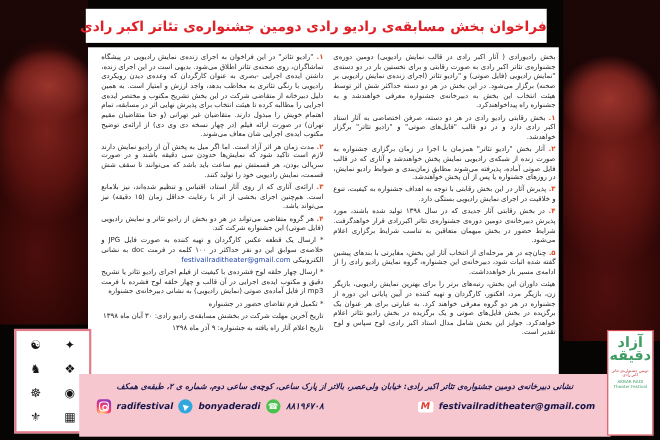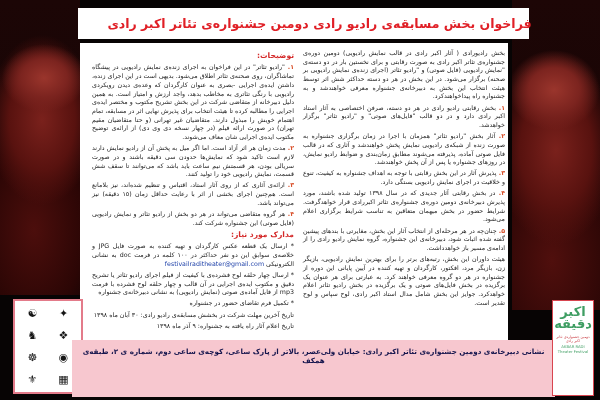--- a/index.html
+++ b/index.html
@@ -15,39 +15,39 @@
       radial-gradient(70px 120px at 34px 230px, #4c0e0c 0%, #2c0605 70%, rgba(20,4,3,0) 100%),
       linear-gradient(#1c0606,#140404);}
   .portrait-right{left:512px;width:88px;height:310px;
     background:
       radial-gradient(46px 40px at 42px 90px, #9a352c 0%, #7c241f 55%, rgba(60,12,10,0) 100%),
       radial-gradient(60px 95px at 44px 150px, #7a211c 0%, #58120f 60%, rgba(40,8,6,0) 100%),
       radial-gradient(78px 130px at 40px 260px, #500f0d 0%, #2e0706 70%, rgba(20,4,3,0) 100%),
       linear-gradient(#1d0606,#130303);}
 
   .title-band{position:absolute;left:78px;top:8px;width:419px;height:31px;background:#ffffff;
-    display:flex;align-items:center;justify-content:center;padding-left:32px;}
+    display:flex;align-items:center;justify-content:flex-end;}
   .title-band h1{margin:0;font-size:12.5px;font-weight:bold;color:#e01f26;direction:rtl;white-space:nowrap;}
 
   .content{position:absolute;left:80px;top:43px;width:428px;height:297px;background:#ffffff;
     box-sizing:border-box;padding:6px 3px 4px 12px;display:flex;direction:rtl;gap:9px;}
   .col{width:50%;direction:rtl;text-align:justify;font-size:6.3px;line-height:1.38;color:#1d1d1d;}
   .col p{margin:0 0 2.5px 0;}
   .col h2{margin:2px 0 2px 0;font-size:7.6px;color:#d42a2a;font-weight:bold;}
   .num{color:#d9512b;font-weight:bold;}
   .email-link{color:#2244aa;direction:ltr;unicode-bidi:embed;}
 
   
   .logos-box{position:absolute;left:13px;top:299px;width:70px;height:95px;background:#fff;
     border:2px solid #e37b8a;box-sizing:border-box;display:grid;grid-template-columns:1fr 1fr;
     align-items:center;justify-items:center;padding:2px;}
   .logos-box span{font-size:11px;color:#161616;line-height:1;}
 
   
-  .pink-footer{position:absolute;left:72px;top:340px;width:483px;height:57px;background:#f7c7cf;box-sizing:border-box;}
+  .pink-footer{position:absolute;left:72px;top:340px;width:483px;height:57px;background:#f7c7cf;box-sizing:border-box;font-style:italic;}
   .address{direction:rtl;text-align:center;font-size:7.2px;font-weight:bold;color:#16164e;margin:7px 10px 0 10px;}
   .contacts{display:flex;align-items:center;gap:5px;margin:7px 14px 0 16px;}
   .contact-label{font-size:8px;font-weight:bold;color:#15154a;}
   .fa-digits{direction:rtl;unicode-bidi:embed;}
   .ico{width:13px;height:13px;border-radius:50%;display:inline-flex;align-items:center;justify-content:center;flex:0 0 auto;}
   .ig{border-radius:3.5px;background:radial-gradient(circle at 30% 110%,#ffd876 5%,#f7376b 50%,#9b36b7 85%);position:relative;}
   .ig::before{content:"";position:absolute;inset:2.4px;border:1.2px solid #fff;border-radius:3px;}
   .ig::after{content:"";position:absolute;left:4.6px;top:4.6px;width:3.6px;height:3.6px;border:1px solid #fff;border-radius:50%;}
   .tg{background:#31a8dd;}
   .tg::before{content:"";border-style:solid;border-width:3px 0 3px 5.5px;border-color:transparent transparent transparent #ffffff;transform:rotate(-18deg);margin-left:1px;}
@@ -80,26 +80,24 @@
       <p>بخش رادیورادی ( آثار اکبر رادی در قالب نمایش رادیویی) دومین دوره‌ی جشنواره‌ی تئاتر اکبر رادی به صورت رقابتی و برای نخستین بار در دو دسته‌ی "نمایش رادیویی (فایل صوتی) و "رادیو تئاتر (اجرای زنده‌ی نمایش رادیویی بر صحنه) برگزار می‌شود. در این بخش در هر دو دسته حداکثر شش اثر توسط هیئت انتخاب این بخش به دبیرخانه‌ی جشنواره معرفی خواهندشد و به جشنواره راه پیداخواهندکرد.</p>
       <p><span class="num">۱.</span> <span>بخش رقابتی رادیو رادی در هر دو دسته، صرفن اختصاصی به آثار استاد اکبر رادی دارد و در دو قالب "فایل‌های صوتی" و "رادیو تئاتر" برگزار خواهدشد.</span></p>
       <p><span class="num">۲.</span> <span>آثار بخش "رادیو تئاتر" همزمان با اجرا در زمان برگزاری جشنواره به صورت زنده از شبکه‌ی رادیویی نمایش پخش خواهندشد و آثاری که در قالب فایل صوتی آماده، پذیرفته می‌شوند مطابق زمان‌بندی و ضوابط رادیو نمایش، در روزهای جشنواره یا پس از آن پخش خواهندشد.</span></p>
       <p><span class="num">۳.</span> <span>پذیرش آثار در این بخش رقابتی با توجه به اهداف جشنواره به کیفیت، تنوع و خلاقیت در اجرای نمایش رادیویی بستگی دارد.</span></p>
       <p><span class="num">۴.</span> <span>در بخش رقابتی آثار جدیدی که در سال ۱۳۹۸ تولید شده باشند، مورد پذیرش دبیرخانه‌ی دومین دوره‌ی جشنواره‌ی تئاتر اکبررادی قرار خواهدگرفت. شرایط حضور در بخش میهمان متعاقبن به تناسب شرایط برگزاری اعلام می‌شود.</span></p>
       <p><span class="num">۵.</span> <span>چنان‌چه در هر مرحله‌ای از انتخاب آثار این بخش، مغایرتی با بندهای پیشین گفته شده اثبات شود، دبیرخانه‌ی این جشنواره، گروه نمایش رادیو رادی را از ادامه‌ی مسیر باز خواهدداشت.</span></p>
       <p>هیئت داوران این بخش، رتبه‌های برتر را برای بهترین نمایش رادیویی، بازیگر زن، بازیگر مرد، افکتور، کارگردان و تهیه کننده در آیین پایانی این دوره از جشنواره در هر دو گروه معرفی خواهند کرد. به عبارتی برای هر عنوان یک برگزیده در بخش فایل‌های صوتی و یک برگزیده در بخش رادیو تئاتر اعلام خواهدکرد. جوایز این بخش شامل مدال استاد اکبر رادی، لوح سپاس و لوح تقدیر است.</p>
     </div>
 
     <div class="col">
-      <h2>توضیحات:</h2>
       <p><span class="num">۱.</span> <span>"رادیو تئاتر" در این فراخوان به اجرای زنده‌ی نمایش رادیویی در پیشگاه تماشاگران، روی صحنه‌ی تئاتر اطلاق می‌شود. بدیهی است در این اجرای زنده، داشتن ایده‌ی اجرایی -بصری به عنوان کارگردان که وعده‌ی دیدن رویکردی رادیویی با رنگی تئاتری به مخاطب بدهد، واجد ارزش و امتیاز است. به همین دلیل دبیرخانه از متقاضی شرکت در این بخش تشریح مکتوب و مختصر ایده‌ی اجرایی را مطالبه کرده تا هیئت انتخاب برای پذیرش نهایی اثر در مسابقه، تمام اهتمام خویش را مبذول دارند. متقاضیان غیر تهرانی (و حتا متقاضیان مقیم تهران) در صورت ارائه فیلم (در چهار نسخه دی وی دی) از ارائه‌ی توضیح مکتوب ایده‌ی اجرایی شان معاف می‌شوند.</span></p>
       <p><span class="num">۲.</span> <span>مدت زمان هر اثر آزاد است. اما اگر میل به پخش آن از رادیو نمایش دارند لازم است تاکید شود که نمایش‌ها حدودن سی دقیقه باشند و در صورت سریالی بودن، هر قسمتش نیم ساعت باید باشد که می‌توانند تا سقف شش قسمت، نمایش رادیویی خود را تولید کنند.</span></p>
       <p><span class="num">۳.</span> <span>ارائه‌ی آثاری که از روی آثار استاد، اقتباس و تنظیم شده‌اند، نیز بلامانع است. هم‌چنین اجرای بخشی از اثر با رعایت حداقل زمان (۱۵ دقیقه) نیز می‌تواند باشد.</span></p>
       <p><span class="num">۴.</span> <span>هر گروه متقاضی می‌تواند در هر دو بخش از رادیو تئاتر و نمایش رادیویی (فایل صوتی) این جشنواره شرکت کند.</span></p>
-      <h2>مدارک مورد نیاز:</h2>
       <p><span>* ارسال یک قطعه عکس کارگردان و تهیه کننده به صورت فایل JPG و خلاصه‌ی سوابق این دو نفر حداکثر در ۱۰۰ کلمه در فرمت doc به نشانی الکترونیکی</span> <span class="email-link">festivailraditheater@gmail.com</span></p>
       <p>* ارسال چهار حلقه لوح فشرده‌ی با کیفیت از فیلم اجرای رادیو تئاتر یا تشریح دقیق و مکتوب ایده‌ی اجرایی در آن قالب و چهار حلقه لوح فشرده با فرمت mp3 از فایل آماده‌ی صوتی (نمایش رادیویی) به نشانی دبیرخانه‌ی جشنواره</p>
       <p>* تکمیل فرم تقاضای حضور در جشنواره</p>
       <p>تاریخ آخرین مهلت شرکت در بخشش مسابقه‌ی رادیو رادی: ۳۰ آبان ماه ۱۳۹۸</p>
       <p>تاریخ اعلام آثار راه یافته به جشنواره: ۹ آذر ماه ۱۳۹۸</p>
     </div>
 
   </div>
 
   <div class="logos-box">
@@ -108,25 +106,35 @@
     <span>♞</span>
     <span>❖</span>
     <span>☸</span>
     <span>◉</span>
     <span>⚜</span>
     <span>▦</span>
   </div>
 
   <div class="pink-footer">
     <div class="address">نشانی دبیرخانه‌ی دومین جشنواره‌ی تئاتر اکبر رادی: خیابان ولی‌عصر، بالاتر از پارک ساعی، کوچه‌ی ساعی دوم، شماره ی ۲، طبقه‌ی همکف</div>
+    <div class="contacts">
+      <span class="ico ig"></span>
+      <span class="contact-label">radifestival</span>
+      <span class="ico tg"></span>
+      <span class="contact-label">bonyaderadi</span>
+      <span class="ico ph">☎</span>
+      <span class="contact-label fa-digits">۸۸۱۹۶۷۰۸</span>
+      <span class="gm">M</span>
+      <span class="contact-label">festivailraditheater@gmail.com</span>
+    </div>
   </div>
 
   <div class="fest-box">
     <div class="fest-name">
-      <div>اکبر</div>
+      <div>آزاد</div>
       <div>دقیقه</div>
     </div>
     <div class="fest-sub-fa">دومین جشنواره‌ی تئاتر اکبر رادی</div>
     <div class="fest-sub-en">
       <div>AKBAR RADI</div>
       <div>Theater Festival</div>
     </div>
   </div>
 
 </div>

